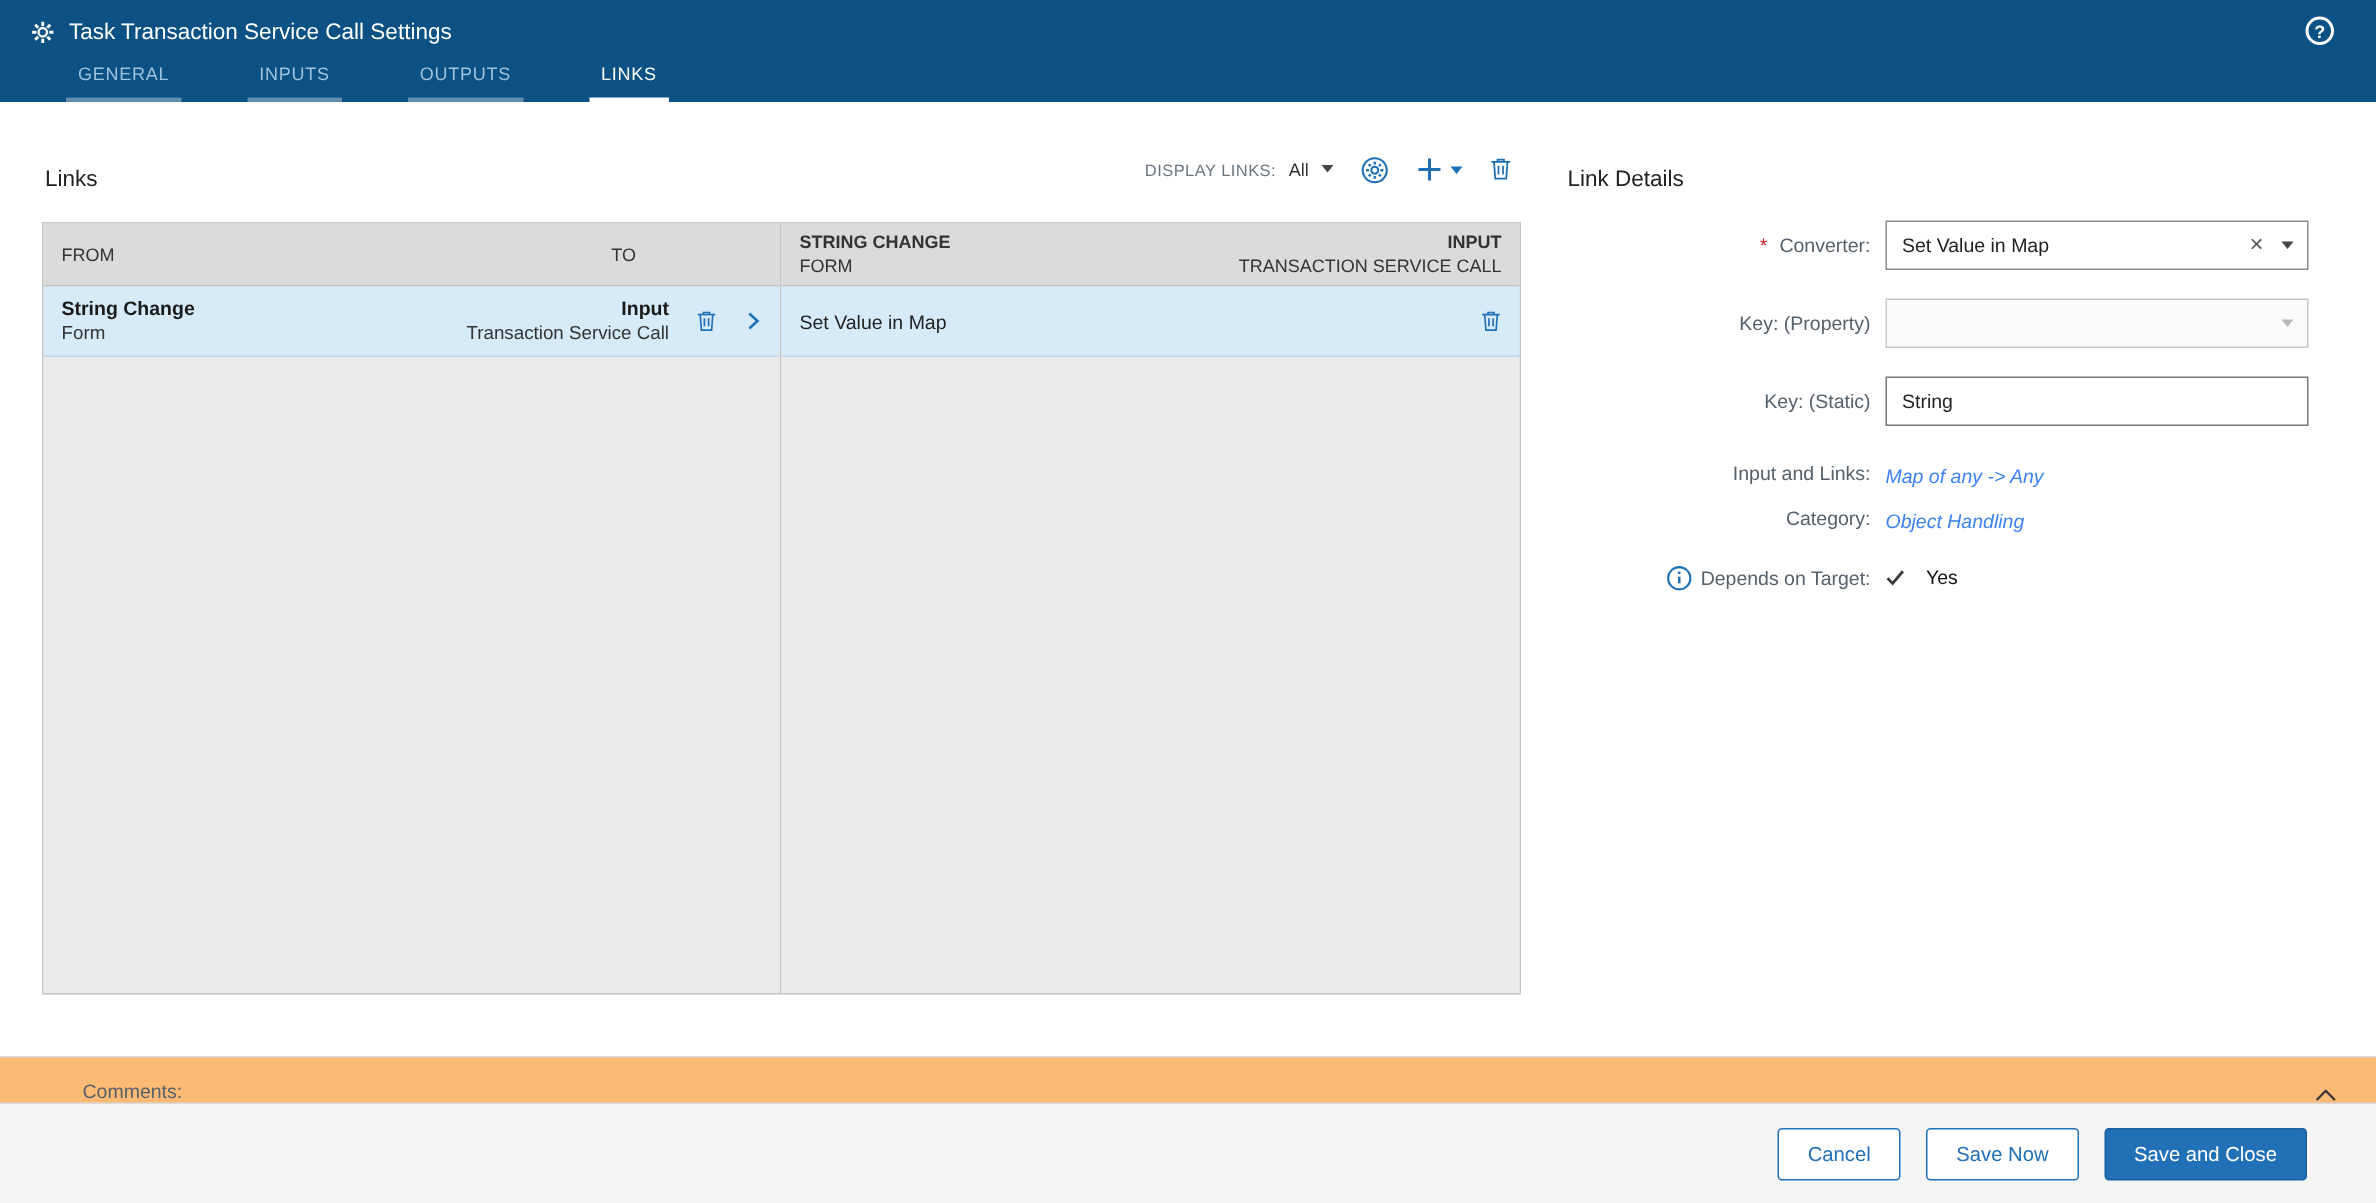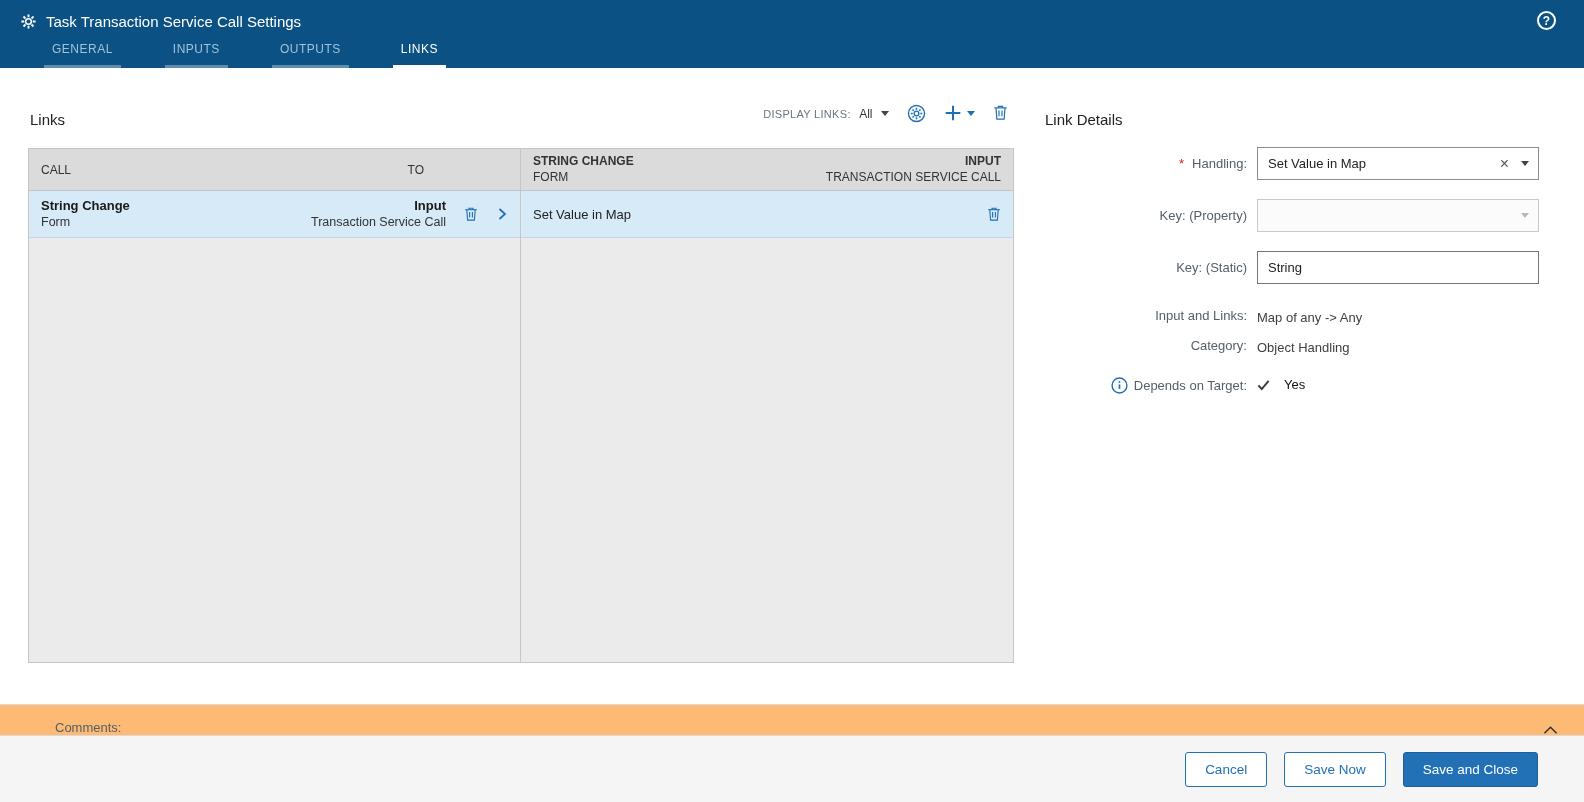--- a/index.html
+++ b/index.html
@@ -57,21 +57,21 @@
   .fctl { width:282px; }
   .combo { height:33px; border:1px solid #8C8C8C; background:#fff; display:flex; align-items:center;
            padding:0 9px 0 10px; font-size:13px; color:#222; cursor:pointer; }
   .combo .val { flex:1; white-space:nowrap; overflow:hidden; }
   .clear-x { color:#555; font-size:16px; margin-right:12px; cursor:pointer; line-height:1; }
   .combo .caret { color:#444; }
   .combo.disabled { background:#FBFBFB; border-color:#C9C9C9; }
   .combo.disabled .caret { color:#B8B8B8; }
   .textinput { width:100%; height:33px; border:1px solid #767676; padding:12px 10px; font-size:13px;
                font-family:inherit; color:#222; background:#fff; }
-  .fvalue { font-size:13px; color:#404040; padding-top:2px; }
+  .fvalue { font-size:13px; color:#3b82f6; padding-top:2px;font-style:italic; }
   .dep-value { display:flex; align-items:center; gap:14px; font-size:13px; color:#111; }
   .info-icon { color:#1F6FB5; display:flex; align-items:center; }
   .check-icon { color:#3a3a3a; display:flex; align-items:center; }
 
   
   .comments { position:absolute; left:0; top:704px; width:100%; height:32px; background:#fdba74;
               border-top:1px solid #DADADA; border-bottom:1px solid #DADADA;
               display:flex; align-items:flex-end; padding:0 26px 0 55px; }
   .comments-label { font-size:13px; color:#55606A; }
   .collapse { margin-left:auto; color:#333; display:flex; align-items:center; cursor:pointer; }
@@ -141,21 +141,21 @@
         <path d="M2.8 3.2l.8 10.4h6.8l.8-10.4"></path>
           <path d="M5.6 5.6v5.4M8.4 5.6v5.4"></path>
       </svg>
     </div>
   </div>
 
   <div class="table">
 
     <div class="col-left">
       <div class="thead">
-        <span>CALL</span>
+        <span>FROM</span>
         <span class="spacer"></span>
         <span>TO</span>
         <span class="icon-gap"></span>
       </div>
       <div class="row">
         <div class="stack">
           <span class="name">String Change</span>
           <span class="detail">Form</span>
         </div>
         <span class="spacer"></span>
@@ -208,21 +208,21 @@
     </div>
   </div>
 
   <div class="details-title">Link Details</div>
 
   <div class="details">
 
     <div class="frow">
       <div class="flabel">
         <span class="req">*</span>
-        <span>Handling:</span>
+        <span>Converter:</span>
       </div>
       <div class="fctl">
         <div class="combo">
           <span class="val">Set Value in Map</span>
           <span class="clear-x">×</span>
           <span class="caret"></span>
         </div>
       </div>
     </div>
 

